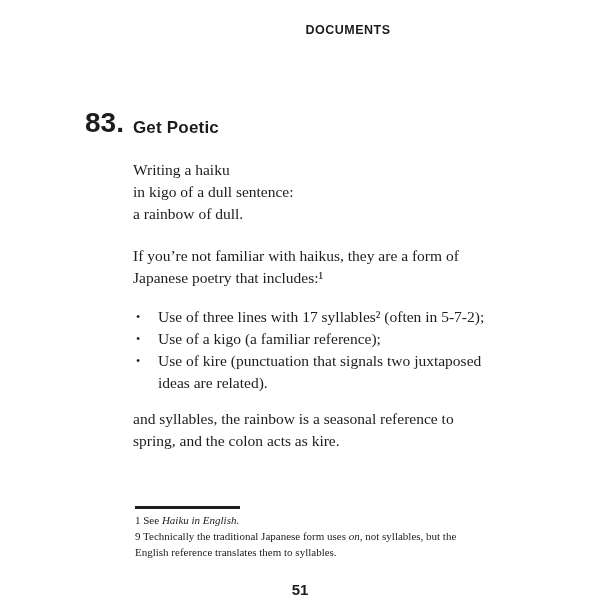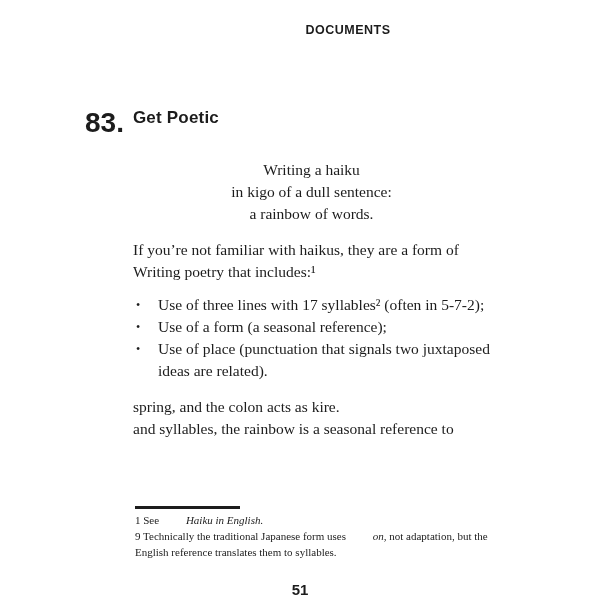--- a/index.html
+++ b/index.html
@@ -10,52 +10,52 @@
     position:relative; width:600px; height:600px;
     background:var(--bg); color:var(--text); overflow:hidden;
   }
   .doc-header {
     position:absolute; top:23px; left:0; width:600px; text-align:center;
     font-family:"Liberation Sans", sans-serif; font-weight:700;
     font-size:12.5px; letter-spacing:0.5px;margin-left:48px;
   }
   .section-head {
     position:absolute; left:85px; top:108px;
-    display:flex; align-items:flex-start;
+    display:flex; align-items:flex-end;
   }
   .sec-num {
     font-family:"Liberation Sans", sans-serif; font-weight:700;
     font-size:28px; line-height:30px;
   }
   .sec-title {
     font-family:"Liberation Sans", sans-serif; font-weight:700;
     font-size:17px; margin-left:9px; letter-spacing:0.2px;
   }
   .column {
     position:absolute; left:133px; top:159px; width:357px;
     font-size:15.5px; line-height:22px;
   }
   .line { white-space:nowrap; }
-  .haiku { text-align:center; margin-bottom:14px; }
-  .intro { margin-bottom:11px; }
+  .haiku { margin-bottom:20px; }
+  .intro { margin-bottom:17px; }
   .bullets { margin-bottom:14px; }
   .bullet-row { display:flex; align-items:flex-start; }
   .marker {
     width:25px; flex:0 0 25px; padding-left:3px;
     font-size:12px; line-height:22px;
   }
   .fn-rule {
     position:absolute; left:135px; top:506px;
     width:105px; height:3px; background:var(--text);
   }
   .footnotes {
     position:absolute; left:135px; top:512px; width:400px;
     font-size:11px; line-height:16px;
   }
-  .it { font-style:italic;margin-left:24px; }
+  .it { font-style:italic; }
   .page-num {
     position:absolute; top:581px; left:0; width:600px; text-align:center;
     font-family:"Liberation Sans", sans-serif; font-weight:700; font-size:15px;
   }
 </style>
 </head>
 <body>
 
 <div class="page">
 
@@ -64,64 +64,64 @@
   <div class="section-head">
     <span class="sec-num">83.</span>
     <span class="sec-title">Get Poetic</span>
   </div>
 
   <div class="column">
 
     <div class="haiku">
       <div class="line">Writing a haiku</div>
       <div class="line">in kigo of a dull sentence:</div>
-      <div class="line">a rainbow of words.</div>
+      <div class="line">a rainbow of dull.</div>
     </div>
 
     <div class="intro">
       <div class="line">If you’re not familiar with haikus, they are a form of</div>
-      <div class="line">Writing poetry that includes:¹</div>
+      <div class="line">Japanese poetry that includes:¹</div>
     </div>
 
     <div class="bullets">
       <div class="bullet-row">
         <span class="marker">•</span>
         <div>
           <div class="line">Use of three lines with 17 syllables² (often in 5-7-2);</div>
         </div>
       </div>
       <div class="bullet-row">
         <span class="marker">•</span>
         <div>
-          <div class="line">Use of a form (a seasonal reference);</div>
+          <div class="line">Use of a kigo (a familiar reference);</div>
         </div>
       </div>
       <div class="bullet-row">
         <span class="marker">•</span>
         <div>
-          <div class="line">Use of place (punctuation that signals two juxtaposed</div>
+          <div class="line">Use of kire (punctuation that signals two juxtaposed</div>
           <div class="line">ideas are related).</div>
         </div>
       </div>
     </div>
 
     <div class="body2">
+      <div class="line">and syllables, the rainbow is a seasonal reference to</div>
       <div class="line">spring, and the colon acts as kire.</div>
-      <div class="line">and syllables, the rainbow is a seasonal reference to</div>
     </div>
 
   </div>
 
   <div class="fn-rule"></div>
 
   <div class="footnotes">
     <div class="line">
       <span>1 See </span><span class="it">Haiku in English.</span>
     </div>
     <div class="line">
-      <span>9 Technically the traditional Japanese form uses </span><span class="it">on</span><span>, not adaptation, but the</span>
+      <span>9 Technically the traditional Japanese form uses </span><span class="it">on</span><span>, not syllables, but the</span>
     </div>
     <div class="line">English reference translates them to syllables.</div>
   </div>
 
   <div class="page-num">51</div>
 
 </div>
 
 </body></html>

